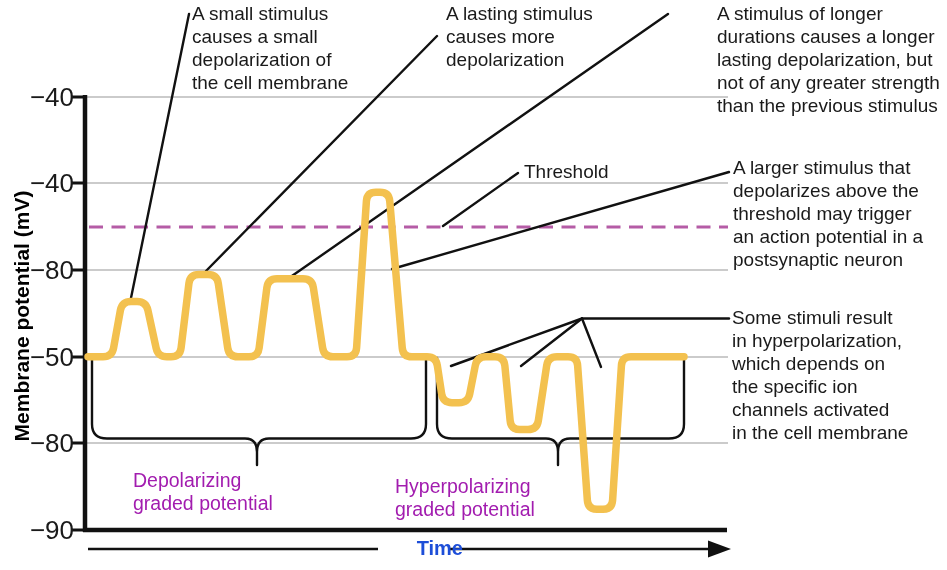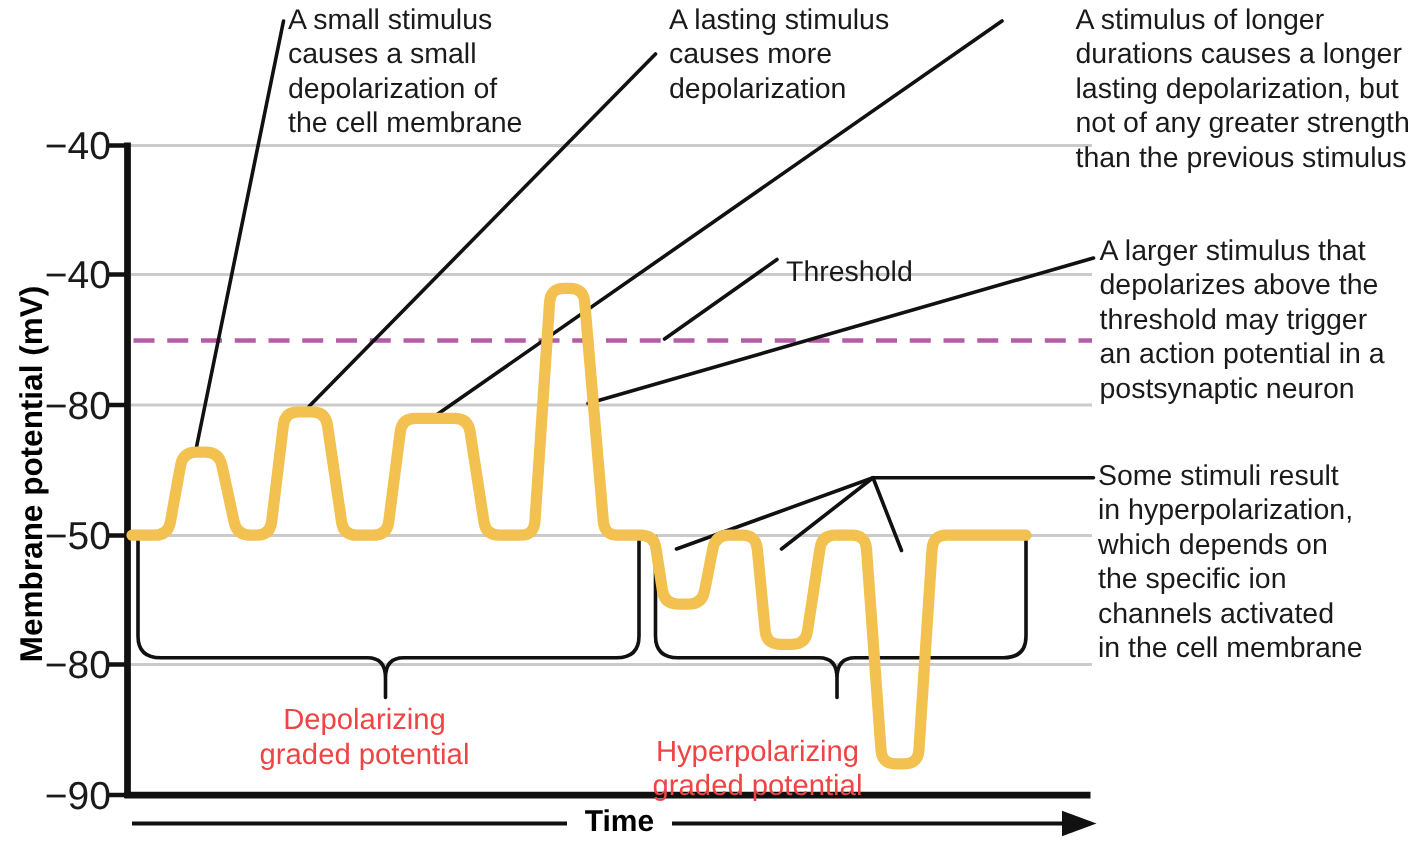--- a/index.html
+++ b/index.html
@@ -10,31 +10,31 @@
   #plot-svg{position:absolute;left:0;top:0;}
   .callout{
     position:absolute;font-size:19px;line-height:23px;white-space:pre-line;
     color:#1a1a1a;letter-spacing:0;
   }
   .tick-label{
     position:absolute;left:8px;width:66px;text-align:right;
     font-size:26px;line-height:26px;color:#1a1a1a;
   }
   .bracket-label{
-    position:absolute;width:220px;text-align:center;
-    font-size:19.5px;line-height:23px;white-space:pre-line;color:#ef4444;
+    position:absolute;width:220px;text-align:left;
+    font-size:19.5px;line-height:23px;white-space:pre-line;color:#a21caf;
   }
   #y-axis-title{
     position:absolute;left:-198px;top:302px;width:440px;height:28px;
     text-align:center;font-size:21px;line-height:28px;font-weight:bold;
     transform:rotate(-90deg);color:#000;
   }
   #x-axis-title{
-    position:absolute;left:363px;top:536px;width:100px;text-align:center;
-    font-size:20px;line-height:24px;font-weight:bold;color:#000000;
+    position:absolute;left:363px;top:536px;width:100px;text-align:right;
+    font-size:20px;line-height:24px;font-weight:bold;color:#1d4ed8;
   }
 </style>
 </head>
 <body>
 
 <div id="figure">
 
   <svg id="plot-svg" width="947" height="570" viewBox="0 0 947 570">
 
     <g stroke="#CBCBCB" stroke-width="2">
@@ -103,31 +103,31 @@
 depolarization of
 the cell membrane</div>
   <div class="callout" style="left:446px;top:2px;">A lasting stimulus
 causes more
 depolarization</div>
   <div class="callout" style="left:677px;top:2px;margin-left:40px;">A stimulus of longer
 durations causes a longer
 lasting depolarization, but
 not of any greater strength
 than the previous stimulus</div>
-  <div class="callout" style="left:524px;top:170px;text-align:center;">Threshold</div>
+  <div class="callout" style="left:524px;top:160px;text-align:center;">Threshold</div>
   <div class="callout" style="left:732px;top:306px;">Some stimuli result
 in hyperpolarization,
 which depends on
 the specific ion
 channels activated
 in the cell membrane</div>
   <div class="callout" style="left:733px;top:156px;">A larger stimulus that
 depolarizes above the
 threshold may trigger
 an action potential in a
 postsynaptic neuron</div>
 
   <div class="bracket-label" style="left:133px;top:469px;">Depolarizing
 graded potential</div>
-  <div class="bracket-label" style="left:395px;top:490px;">Hyperpolarizing
+  <div class="bracket-label" style="left:395px;top:475px;">Hyperpolarizing
 graded potential</div>
 
 </div>
 
 </body></html>

